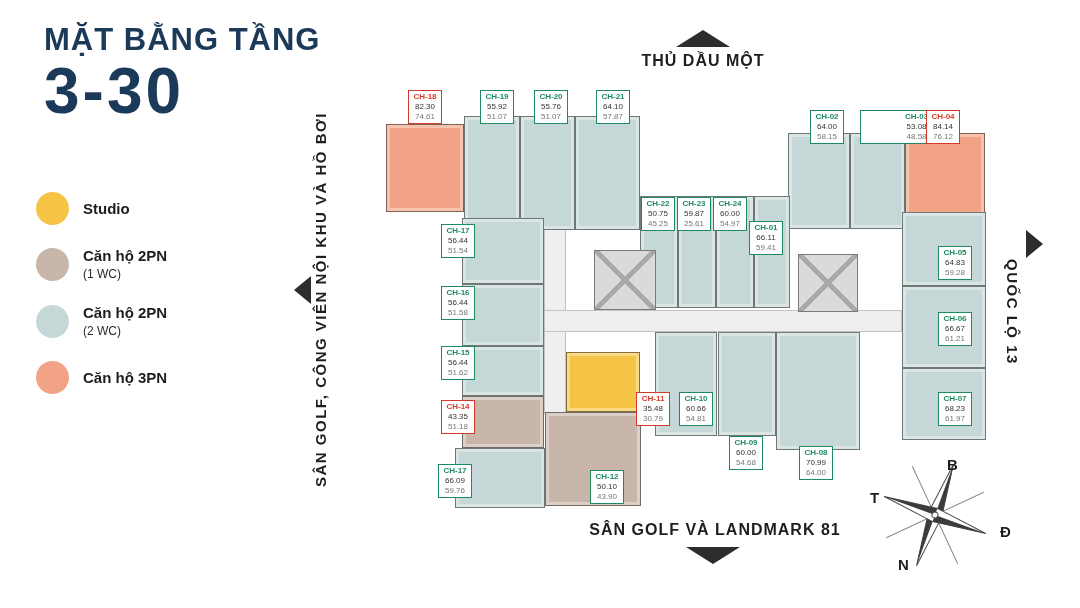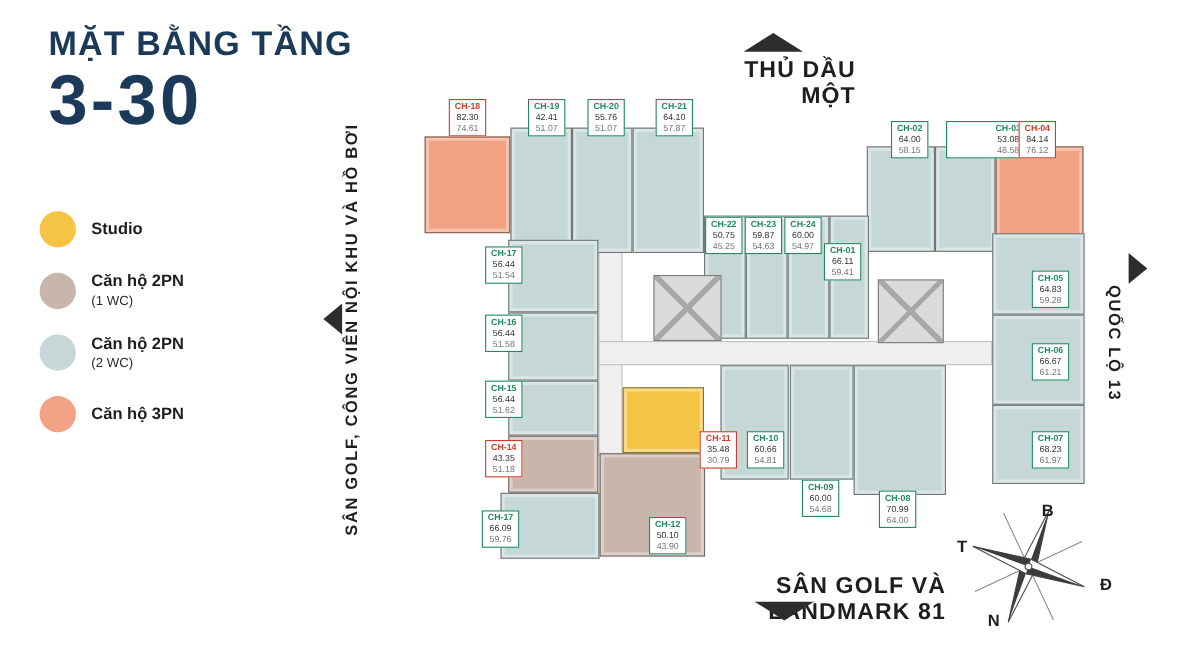--- a/index.html
+++ b/index.html
@@ -12,21 +12,21 @@
   .t2{font-size:64px;font-weight:bold;letter-spacing:3px;line-height:1.0;margin-top:2px;}
 
   
   .legend{position:absolute;left:36px;top:192px;}
   .legend-item{display:flex;align-items:center;margin-bottom:22px;}
   .legend-swatch{width:33px;height:33px;border-radius:50%;flex:0 0 33px;margin-right:14px;}
   .legend-label{font-size:15px;font-weight:bold;color:#1d1d1d;line-height:1.15;}
   .legend-sub{font-size:12px;font-weight:normal;color:#2a2a2a;}
 
   
-  .dir-text{position:absolute;font-size:21px;font-weight:bold;color:#1e1e1e;letter-spacing:1px;text-align:right;}
+  .dir-text{position:absolute;font-size:16px;font-weight:bold;color:#1e1e1e;letter-spacing:1px;text-align:center;}
   .v-text{position:absolute;font-size:15px;font-weight:bold;color:#1e1e1e;letter-spacing:1.5px;
           writing-mode:vertical-rl;text-align:center;}
   .v-left{transform:rotate(180deg);}
   .tri{position:absolute;width:0;height:0;}
   .tri-up{border-left:27px solid transparent;border-right:27px solid transparent;border-bottom:17px solid #2d2d2d;}
   .tri-down{border-left:27px solid transparent;border-right:27px solid transparent;border-top:17px solid #2d2d2d;}
   .tri-left{border-top:14px solid transparent;border-bottom:14px solid transparent;border-right:17px solid #2d2d2d;}
   .tri-right{border-top:14px solid transparent;border-bottom:14px solid transparent;border-left:17px solid #2d2d2d;}
 
   
@@ -95,21 +95,21 @@
     <div class="core" style="left:798px;top:254px;width:60px;height:58px;"></div>
   <div class="unit-block" style="left: 386px; top: 124px; width: 78px; height: 88px; background: rgb(242, 163, 133);"></div>
       <div class="unit-label" style="left: 408px; top: 90px; border-color: rgb(209, 59, 42);">
         <span class="unit-id" style="color: rgb(209, 59, 42);">CH-18</span>
         <span class="unit-a1">82.30</span>
         <span class="unit-a2">74.61</span>
       </div>
       <div class="unit-block" style="left: 464px; top: 116px; width: 56px; height: 114px; background: rgb(198, 215, 216);"></div>
       <div class="unit-label" style="left: 480px; top: 90px; border-color: rgb(30, 138, 96);">
         <span class="unit-id" style="color: rgb(30, 138, 96);">CH-19</span>
-        <span class="unit-a1">42.41</span>
+        <span class="unit-a1">55.92</span>
         <span class="unit-a2">51.07</span>
       </div>
       <div class="unit-block" style="left: 520px; top: 116px; width: 55px; height: 114px; background: rgb(198, 215, 216);"></div>
       <div class="unit-label" style="left: 534px; top: 90px; border-color: rgb(30, 138, 96);">
         <span class="unit-id" style="color: rgb(30, 138, 96);">CH-20</span>
         <span class="unit-a1">55.76</span>
         <span class="unit-a2">51.07</span>
       </div>
       <div class="unit-block" style="left: 575px; top: 116px; width: 65px; height: 114px; background: rgb(198, 215, 216);"></div>
       <div class="unit-label" style="left: 596px; top: 90px; border-color: rgb(30, 138, 96);">
@@ -138,21 +138,21 @@
       <div class="unit-block" style="left: 640px; top: 196px; width: 38px; height: 112px; background: rgb(198, 215, 216);"></div>
       <div class="unit-label" style="left: 641px; top: 197px; border-color: rgb(30, 138, 96);">
         <span class="unit-id" style="color: rgb(30, 138, 96);">CH-22</span>
         <span class="unit-a1">50.75</span>
         <span class="unit-a2">45.25</span>
       </div>
       <div class="unit-block" style="left: 678px; top: 196px; width: 38px; height: 112px; background: rgb(198, 215, 216);"></div>
       <div class="unit-label" style="left: 677px; top: 197px; border-color: rgb(30, 138, 96);">
         <span class="unit-id" style="color: rgb(30, 138, 96);">CH-23</span>
         <span class="unit-a1">59.87</span>
-        <span class="unit-a2">54.63</span>
+        <span class="unit-a2">25.61</span>
       </div>
       <div class="unit-block" style="left: 716px; top: 196px; width: 38px; height: 112px; background: rgb(198, 215, 216);"></div>
       <div class="unit-label" style="left: 713px; top: 197px; border-color: rgb(30, 138, 96);">
         <span class="unit-id" style="color: rgb(30, 138, 96);">CH-24</span>
         <span class="unit-a1">60.00</span>
         <span class="unit-a2">54.97</span>
       </div>
       <div class="unit-block" style="left: 754px; top: 196px; width: 36px; height: 112px; background: rgb(198, 215, 216);"></div>
       <div class="unit-label" style="left: 749px; top: 197px; border-color: rgb(30, 138, 96); margin-top: 24px;">
         <span class="unit-id" style="color: rgb(30, 138, 96);">CH-01</span>

